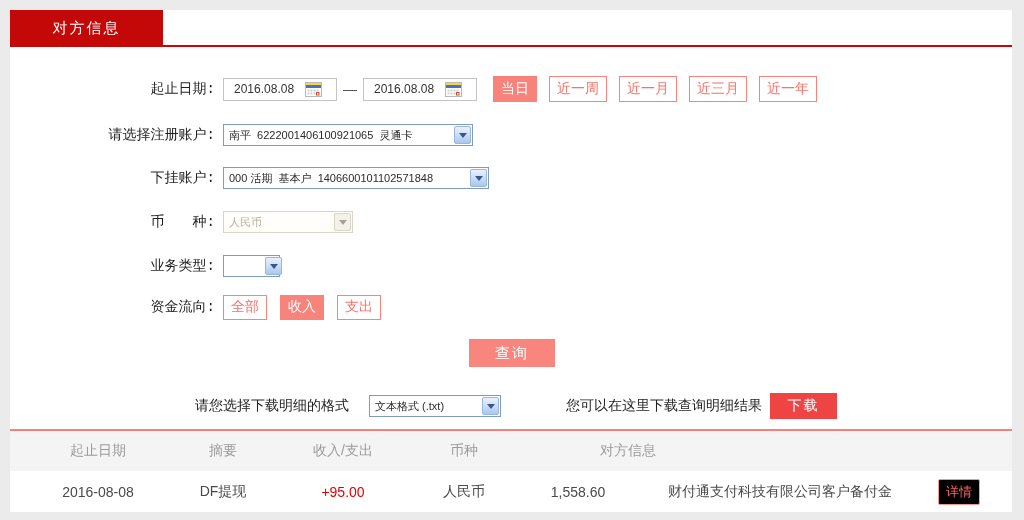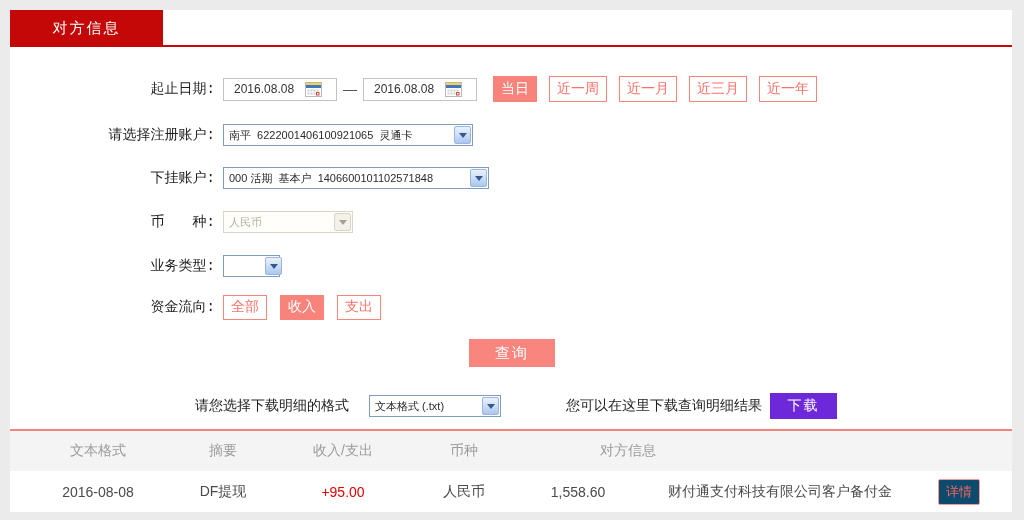--- a/index.html
+++ b/index.html
@@ -59,34 +59,34 @@
   
   .querybtn {
     position:absolute; top:329px; left:459px; width:86px; height:28px;
     background:#f8867e; color:#fff; border:none; font-size:15px; letter-spacing:2px;
     display:flex; align-items:center; justify-content:center; cursor:pointer;
     font-family:inherit;
   }
   .dlrow { position:absolute; top:383px; left:0; right:0; height:26px; display:flex; align-items:center; }
   .dltext { font-size:14px; color:#1f1f1f; }
   .dlbtn {
-    margin-left:8px; width:67px; height:26px; background:#6d28d9; color:#fff;
+    margin-left:8px; width:67px; height:26px; background:#ef4444; color:#fff;
     font-size:14px; display:flex; align-items:center; justify-content:center; cursor:pointer; letter-spacing:2px;
   }
   
   .tablewrap { position:absolute; left:0; top:419px; right:0; border-top:2px solid #f0837b; }
   .trow { display:flex; align-items:center; }
   .thead { height:40px; background:#f4f4f4; color:#9b9b9b; font-size:14px; }
   .tbody { height:41px; background:#fff; font-size:14px; color:#4a4a4a; }
   .tcell { text-align:center; flex:none; white-space:pre; }
   .c1{width:176px}.c2{width:74px}.c3{width:166px}.c4{width:76px}.c5{width:152px}.c6{width:252px}.c7{width:106px}
   .amount { color:#e60000; }
   .detailbtn {
     display:inline-flex; align-items:center; justify-content:center;
-    width:42px; height:26px; border:1px solid #f59a92; color:#f4655d; background:#0c4a6e;
+    width:42px; height:26px; border:1px solid #f59a92; color:#f4655d; background:#000000;
     font-size:13px; border-radius:2px; cursor:pointer;
   }
 </style>
 </head>
 <body>
 
 <div class="panel">
 
   <div class="tabbar">
     <div class="tab">对方信息</div>
@@ -211,21 +211,21 @@
       <span class="arrow">
           <span class="chev"></span>
         </span>
     </div>
     <span class="dltext" style="margin-left:65px">您可以在这里下载查询明细结果</span>
     <div class="dlbtn">下载</div>
   </div>
 
   <div class="tablewrap">
     <div class="trow thead">
-      <span class="tcell c1">文本格式</span>
+      <span class="tcell c1">起止日期</span>
       <span class="tcell c2">摘要</span>
       <span class="tcell c3">收入/支出</span>
       <span class="tcell c4">币种</span>
       <span class="tcell c6">对方信息</span>
       <span class="tcell c7"></span>
     </div>
     <div class="trow tbody">
       <span class="tcell c1">2016-08-08</span>
       <span class="tcell c2">DF提现</span>
       <span class="tcell c3 amount">+95.00</span>

